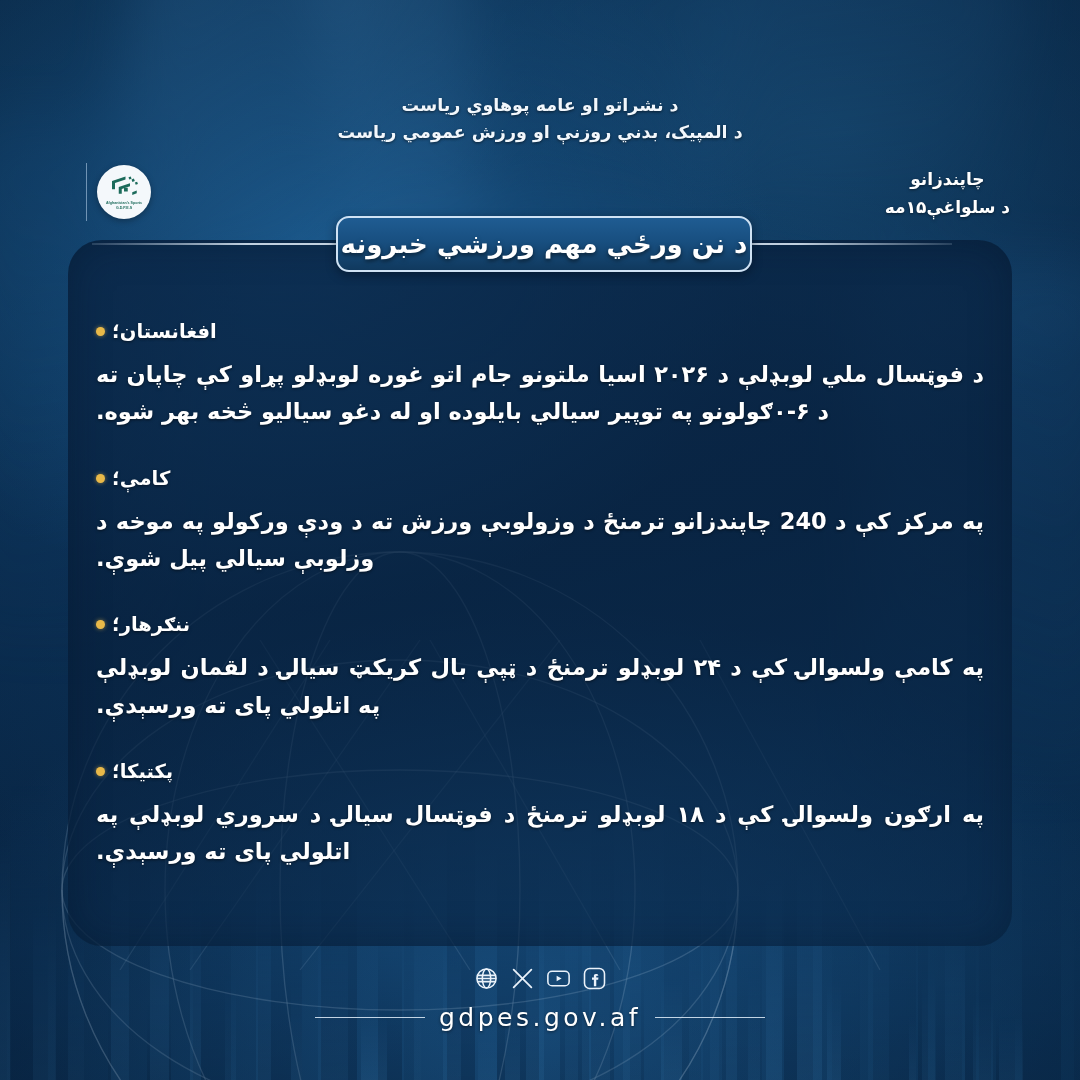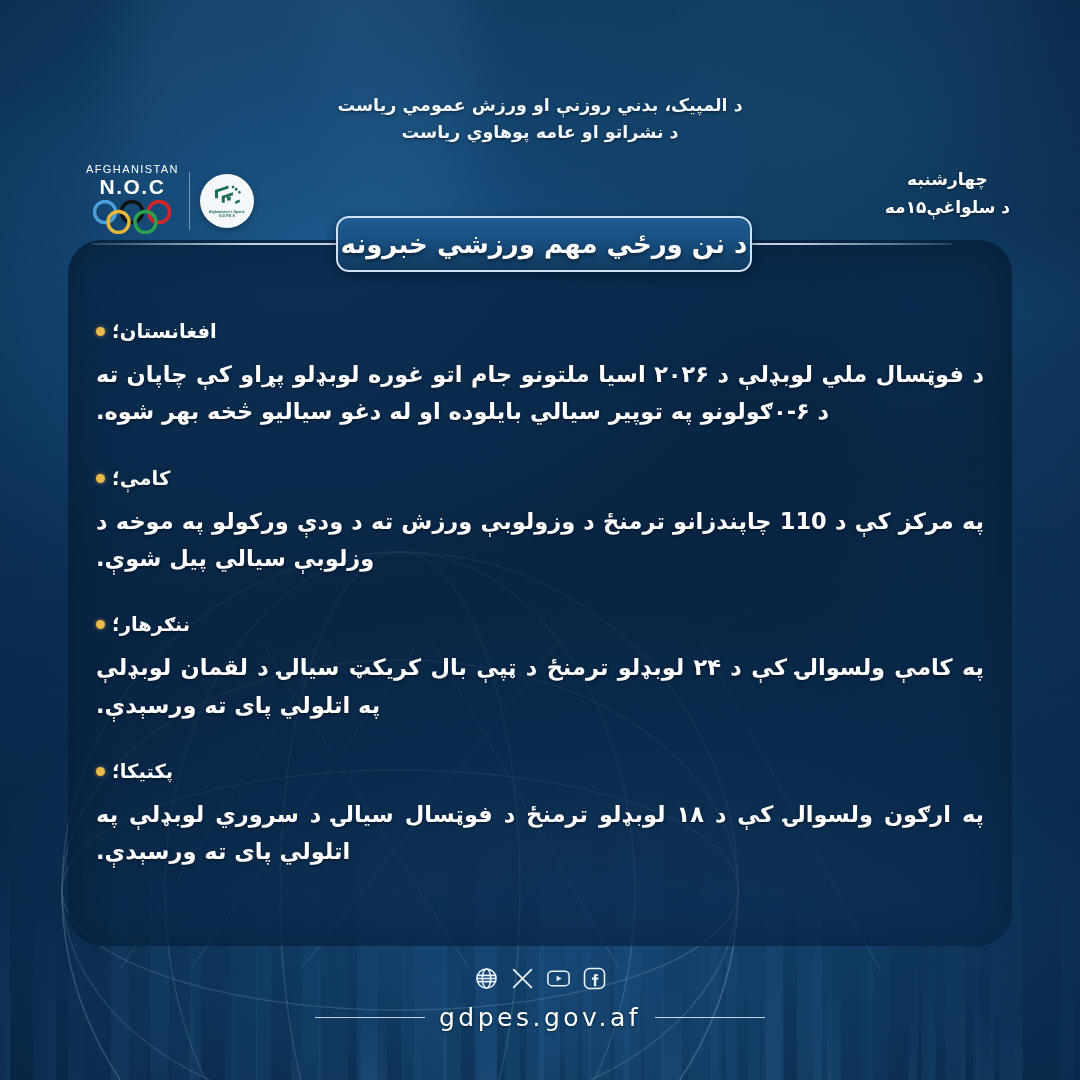--- a/index.html
+++ b/index.html
@@ -287,40 +287,25 @@
         <ellipse cx="350" cy="350" rx="120" ry="338"></ellipse>
         <ellipse cx="350" cy="350" rx="235" ry="338"></ellipse>
         <path d="M12 350 A338 338 0 0 0 688 350"></path>
       </g>
     </svg>
   </div>
 
   <div class="vignette"></div>
 
   <div class="dept-title">
+    <div>د نشراتو او عامه پوهاوي ریاست</div>
     <div>د المپیک، بدني روزنې او ورزش عمومي ریاست</div>
-    <div>د نشراتو او عامه پوهاوي ریاست</div>
   </div>
 
   <div class="logo-block">
-    <div class="noc-logo">
-      <div class="noc-word">AFGHANISTAN</div>
-      <div class="noc-abbr">N.O.C</div>
-      <div class="rings">
-        <svg width="84" height="34" viewBox="0 0 84 34">
-          <g fill="none" stroke-width="3.4">
-            <circle cx="15" cy="12" r="10.5" stroke="#4a9fdc"></circle>
-            <circle cx="42" cy="12" r="10.5" stroke="#11110f"></circle>
-            <circle cx="69" cy="12" r="10.5" stroke="#d8232a"></circle>
-            <circle cx="28.5" cy="22" r="10.5" stroke="#e5b73b"></circle>
-            <circle cx="55.5" cy="22" r="10.5" stroke="#2ba14e"></circle>
-          </g>
-        </svg>
-      </div>
-    </div>
     <div class="logo-divider"></div>
     <div class="sports-logo">
       <svg class="mark" viewBox="0 0 40 34">
         <g fill="#1c6b5b">
           <path d="M4 20 L4 9 L22 3 L22 7 L8 11.5 L8 20 Z"></path>
           <path d="M13 26 L13 17 L28 12 L28 16 L17 19.5 L17 26 Z"></path>
           <rect x="20" y="18" width="5" height="5"></rect>
           <path d="M30 7 l3.2 -1.2 l1.2 3.2 l-3.2 1.2 Z"></path>
           <path d="M34.5 11 l3 -1.1 l1.1 3 l-3 1.1 Z"></path>
           <path d="M26 4 l3 -1.1 l1.1 3 l-3 1.1 Z"></path>
@@ -328,21 +313,21 @@
         </g>
       </svg>
       <div class="cap">
         <span>Afghanistan's Sports</span><br>
         <span>G.D.P.E.S</span>
       </div>
     </div>
   </div>
 
   <div class="date-block">
-    <div>چهارشنبه</div>
+    <div>چاپندزانو</div>
     <div>د سلواغې۱۵مه</div>
   </div>
 
   <div class="card"></div>
   <div class="title-rule"></div>
 
   <div class="title-pill">
     <span>د نن ورځي مهم ورزشي خبرونه</span>
   </div>
 
@@ -352,21 +337,21 @@
           <span class="dot" style="background: rgb(233, 185, 73);"></span>
           <span>افغانستان؛</span>
         </div>
         <div class="news-body">د فوټسال ملي لوبډلې د ۲۰۲۶ اسیا ملتونو جام اتو غوره لوبډلو پړاو کې چاپان ته د ۶-۰ګولونو په توپیر سیالي بایلوده او له دغو سیالیو څخه بهر شوه.</div>
       </div>
       <div class="news-item">
         <div class="news-head">
           <span class="dot" style="background: rgb(233, 185, 73);"></span>
           <span>کامې؛</span>
         </div>
-        <div class="news-body">په مرکز کې د 110 چاپندزانو ترمنځ د وزولوبې ورزش ته د ودې ورکولو په موخه د وزلوبې سیالي پیل شوې.</div>
+        <div class="news-body">په مرکز کې د 240 چاپندزانو ترمنځ د وزولوبې ورزش ته د ودې ورکولو په موخه د وزلوبې سیالي پیل شوې.</div>
       </div>
       <div class="news-item">
         <div class="news-head">
           <span class="dot" style="background: rgb(233, 185, 73);"></span>
           <span>ننګرهار؛</span>
         </div>
         <div class="news-body">په کامې ولسوالۍ کې د ۲۴ لوبډلو ترمنځ د ټپې بال کریکټ سیالۍ د لقمان لوبډلې په اتلولي پای ته ورسېدې.</div>
       </div>
       <div class="news-item">
         <div class="news-head">

